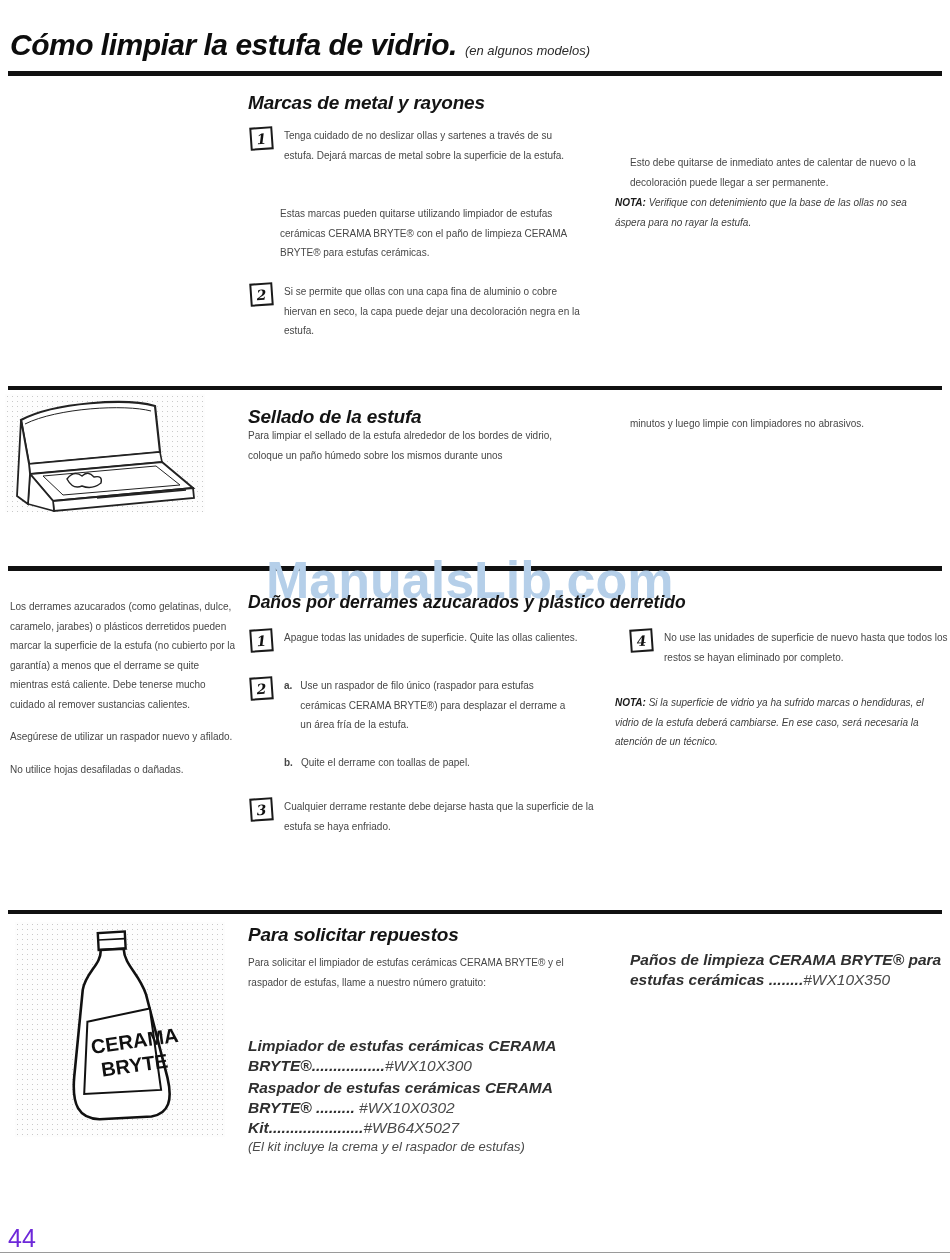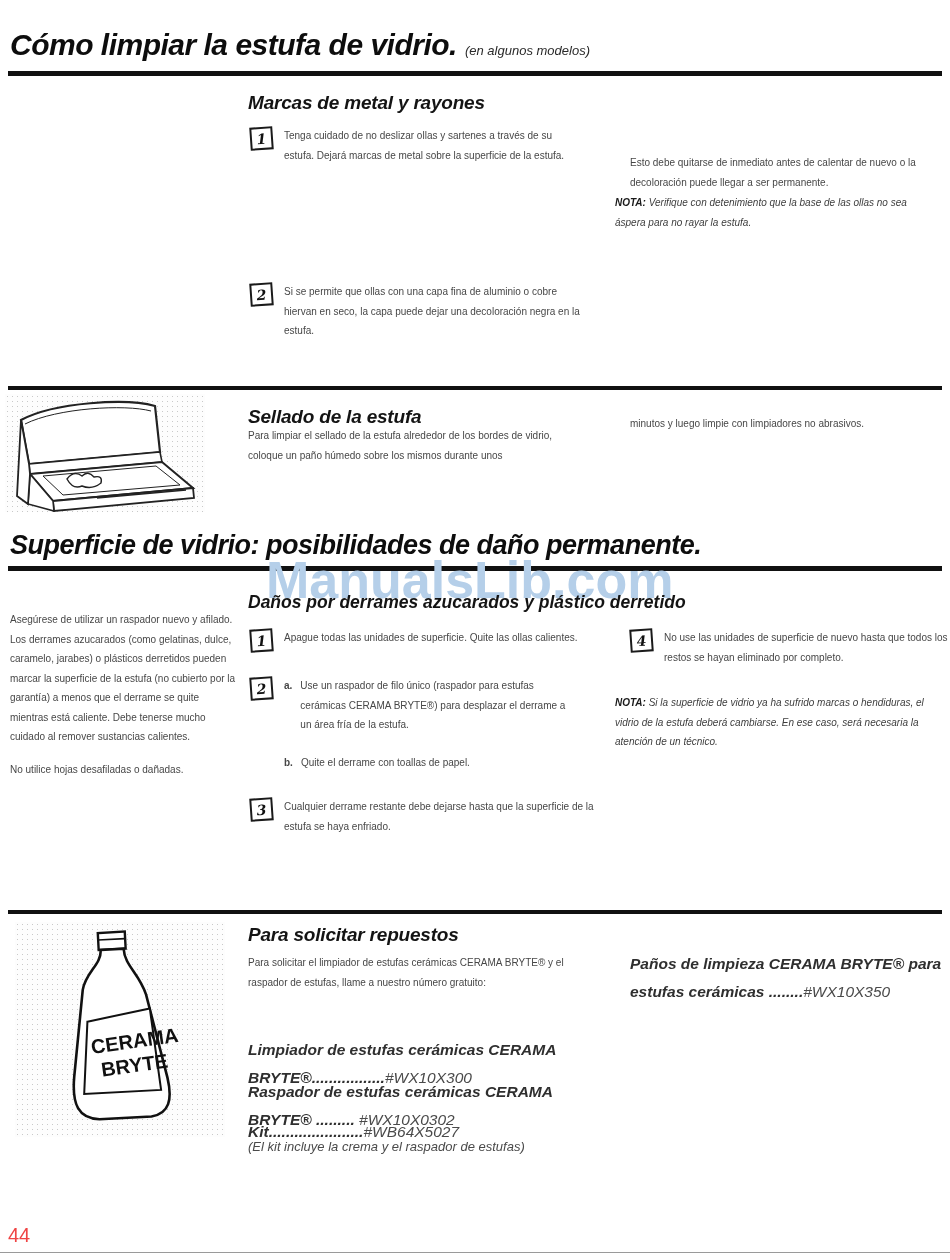--- a/index.html
+++ b/index.html
@@ -19,51 +19,52 @@
   .numbox{
     flex:0 0 auto;width:19px;height:19px;border:2px solid #1a1a1a;background:#fff;
     display:flex;align-items:center;justify-content:center;
     font-family:"DejaVu Serif",serif;font-style:italic;font-weight:700;font-size:14px;color:#111;
     transform:rotate(-4deg);margin-top:1px;
   }
   .nota{font-style:italic;color:#3d3d3d;}
   .nota b{font-style:italic;font-weight:700;color:#1a1a1a;}
   .sub-ab{display:flex;gap:8px;margin-top:10px;}
   .sub-label{font-weight:700;flex:0 0 auto;}
-  .catalog-line{font-size:15.5px;line-height:28px;font-style:italic;color:#2f2f2f;}
+  .catalog-line{font-size:15.5px;line-height:20px;font-style:italic;color:#2f2f2f;}
   .catalog-bold{font-weight:700;}
   .catalog-part{font-weight:400;color:#4a4a4a;}
   .kit-note{font-style:italic;font-size:13px;color:#4a4a4a;}
   .watermark{
     font-weight:700;font-size:52px;letter-spacing:0px;color:#b5cfe9;
     font-family:"Liberation Sans",sans-serif;white-space:nowrap;
   }
   .stipple{
     background-color:#fdfdfd;
     background-image:radial-gradient(circle,#c9c9c9 0.7px,transparent 0.9px);
     background-size:5px 5px;
   }
-  .pagenum{font-size:20px;color:#ef4444;}
+  .pagenum{font-size:25px;color:#6d28d9;}
 </style>
 </head>
 <body>
 
 <div class="page">
 
   <div class="abs" style="left:10px;top:28px;">
     <span class="h-title">Cómo limpiar la estufa de vidrio.</span><span class="h-title-suffix">(en algunos modelos)</span>
   </div>
   <div class="rule" style="top:71px;height:5px;"></div>
 
   <div class="abs h-sec" style="left:248px;top:92px;">Marcas de metal y rayones</div>
 
   <div class="abs item" style="left:250px;top:126px;width:330px;">
     <div class="numbox">1</div>
     <div class="body-txt" style="width:300px;">Tenga cuidado de no deslizar ollas y sartenes a través de su estufa. Dejará marcas de metal sobre la superficie de la estufa.</div>
   </div>
+  <div class="abs body-txt" style="left:280px;top:204px;width:302px;">Estas marcas pueden quitarse utilizando limpiador de estufas cerámicas CERAMA BRYTE® con el paño de limpieza CERAMA BRYTE® para estufas cerámicas.</div>
   <div class="abs item" style="left:250px;top:282px;width:330px;">
     <div class="numbox">2</div>
     <div class="body-txt" style="width:300px;">Si se permite que ollas con una capa fina de aluminio o cobre hiervan en seco, la capa puede dejar una decoloración negra en la estufa.</div>
   </div>
 
   <div class="abs body-txt" style="left:630px;top:132px;width:300px;margin-top:21px;">Esto debe quitarse de inmediato antes de calentar de nuevo o la decoloración puede llegar a ser permanente.</div>
   <div class="abs body-txt nota" style="left:615px;top:193px;width:325px;">
     <b>NOTA:</b><span> Verifique con detenimiento que la base de las ollas no sea áspera para no rayar la estufa.</span>
   </div>
 
@@ -81,27 +82,26 @@
       <path d="M25 80 L23 110 L49 117 L48 107 Z" fill="#ffffff" stroke="#222" stroke-width="1.6"></path>
       <path d="M16 26 L12 102 L23 110 L25 80 L24 70 Z" fill="#ffffff" stroke="#222" stroke-width="1.8"></path>
       <path d="M62 85 q7 -9 15 -3 q6 -6 12 1 q9 -2 7 6 q-9 7 -19 3 q-9 4 -15 -7 Z" fill="#ffffff" stroke="#222" stroke-width="1.4"></path>
     </svg>
   </div>
 
   <div class="abs h-sec" style="left:248px;top:406px;">Sellado de la estufa</div>
   <div class="abs body-txt" style="left:248px;top:426px;width:338px;">Para limpiar el sellado de la estufa alrededor de los bordes de vidrio, coloque un paño húmedo sobre los mismos durante unos</div>
   <div class="abs body-txt" style="left:630px;top:414px;width:300px;">minutos y luego limpie con limpiadores no abrasivos.</div>
 
-  <div class="abs h-big" style="left:10px;top:530px;z-index:3;">Superficie de vidrio: posibilidades de daño permanente.</div>
   <div class="rule" style="top:566px;height:5px;z-index:1;"></div>
   <div class="abs watermark" style="left:266px;top:550px;z-index:2;">ManualsLib.com</div>
 
   <div class="abs body-txt" style="left:10px;top:597px;width:228px;z-index:3;">
+    <div>Los derrames azucarados (como gelatinas, dulce, caramelo, jarabes) o plásticos derretidos pueden marcar la superficie de la estufa (no cubierto por la garantía) a menos que el derrame se quite mientras está caliente. Debe tenerse mucho cuidado al remover sustancias calientes.</div>
     <div style="margin-top:13px;">Asegúrese de utilizar un raspador nuevo y afilado.</div>
-    <div>Los derrames azucarados (como gelatinas, dulce, caramelo, jarabes) o plásticos derretidos pueden marcar la superficie de la estufa (no cubierto por la garantía) a menos que el derrame se quite mientras está caliente. Debe tenerse mucho cuidado al remover sustancias calientes.</div>
     <div style="margin-top:13px;">No utilice hojas desafiladas o dañadas.</div>
   </div>
 
   <div class="abs h-sub" style="left:248px;top:592px;z-index:3;">Daños por derrames azucarados y plástico derretido</div>
 
   <div class="abs item" style="left:250px;top:628px;width:345px;">
     <div class="numbox">1</div>
     <div class="body-txt" style="width:315px;">Apague todas las unidades de superficie. Quite las ollas calientes.</div>
   </div>
 

